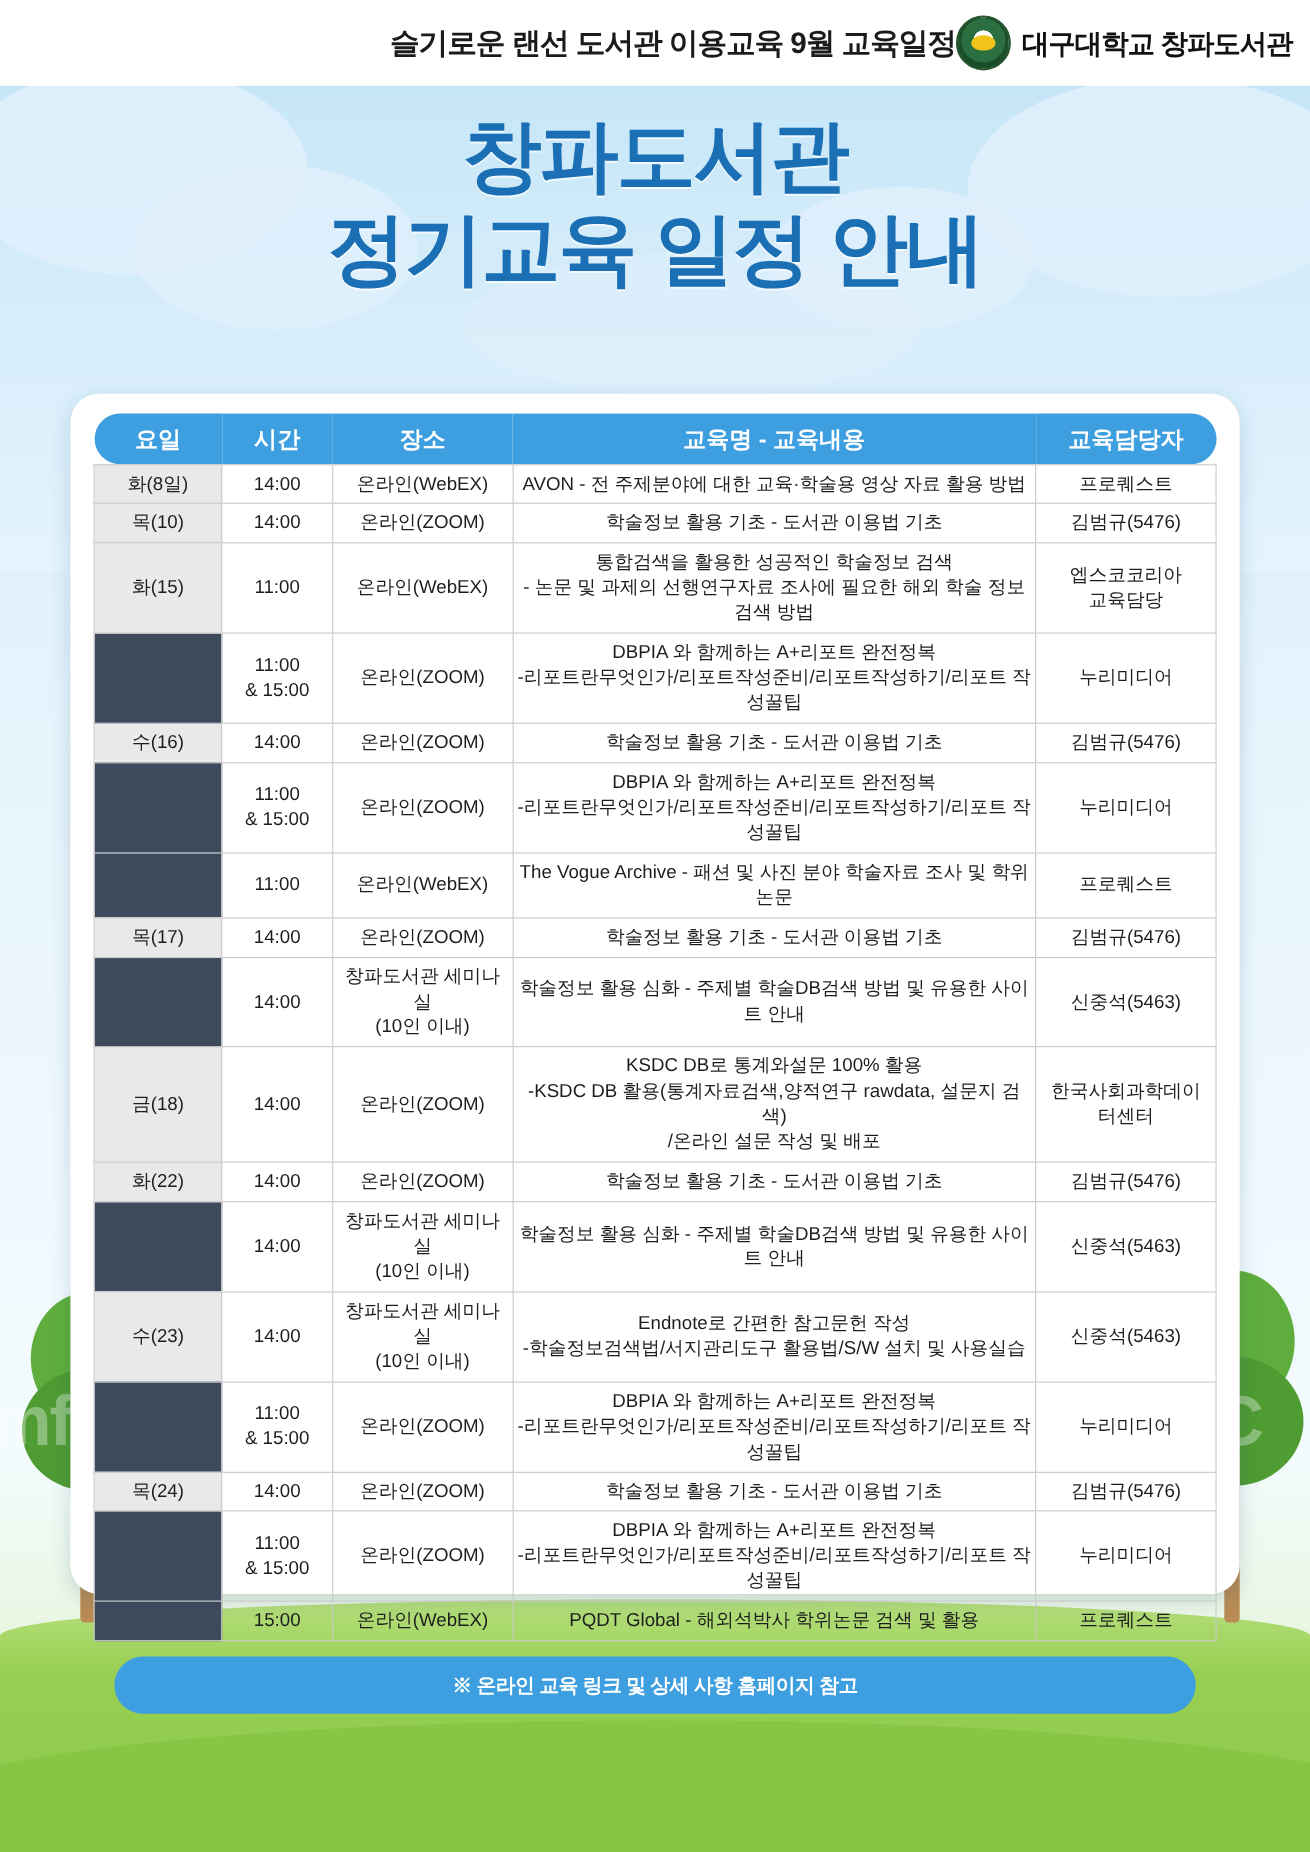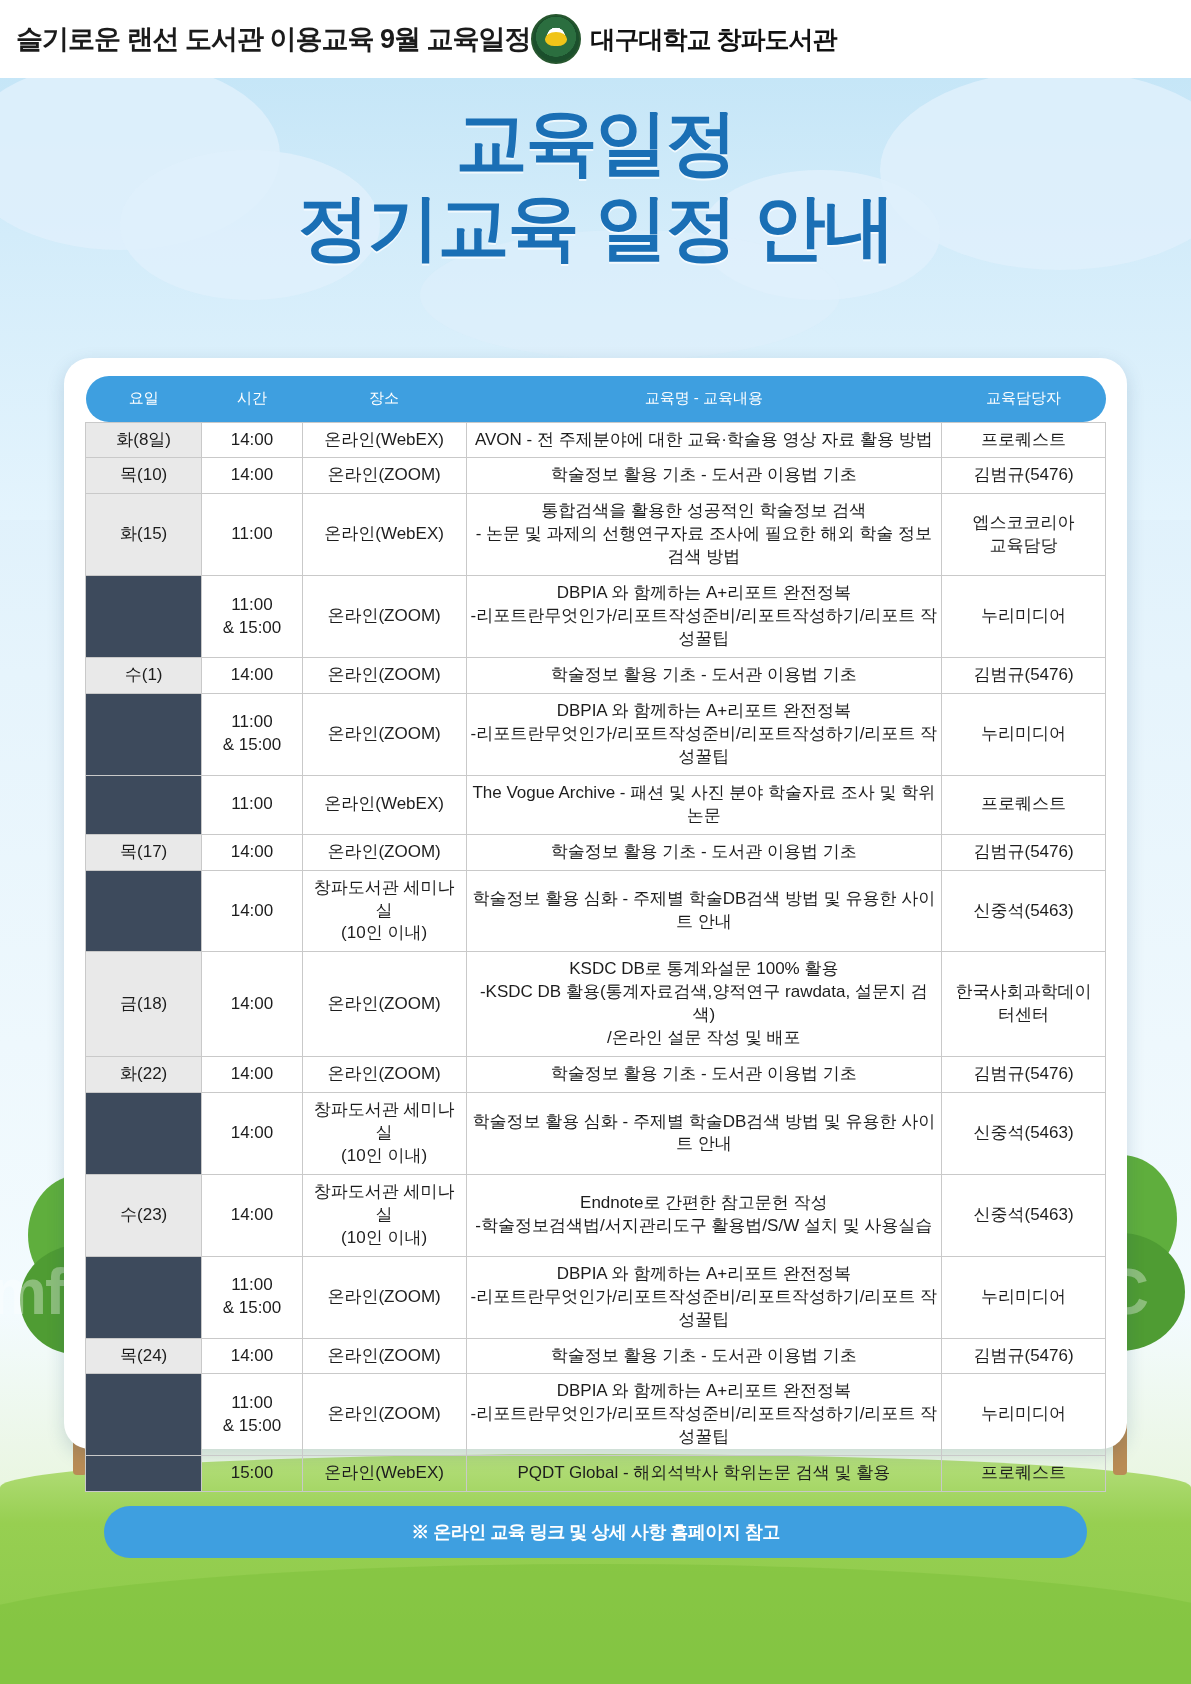--- a/index.html
+++ b/index.html
@@ -42,21 +42,21 @@
   }
   .tree .leaf {
     position: absolute; border-radius: 50%;
     background: #5fae3d;
   }
 
   
   .topbar {
     position: absolute; top: 0; left: 0; width: 1191px; height: 78px;
     background: #ffffff;
-    display: flex; align-items: center; justify-content: flex-start;
+    display: flex; align-items: center; justify-content: flex-end;
     padding: 0 16px;
     z-index: 5;
   }
   .topbar-title {
     font-size: 27px; font-weight: bold; color: #1b1b1b; letter-spacing: -1px;
     white-space: nowrap;
   }
   .brand { display: flex; align-items: center; gap: 10px; }
   .brand-logo {
     width: 50px; height: 50px; border-radius: 50%;
@@ -96,22 +96,22 @@
   }
 
   table.sched {
     width: 1021px;
     border-collapse: collapse;
     table-layout: fixed;
   }
   table.sched th {
     background: #3e9fe0;
     color: #ffffff;
-    font-size: 15px;
-    font-weight: normal;
+    font-size: 21px;
+    font-weight: bold;
     height: 46px;
     border: none;
   }
   thead tr th:first-child { border-top-left-radius: 23px; border-bottom-left-radius: 23px; }
   thead tr th:last-child  { border-top-right-radius: 23px; border-bottom-right-radius: 23px; }
 
   table.sched td {
     border: 1px solid #c9c9c9;
     font-size: 17px;
     color: #1d1d1d;
@@ -186,21 +186,21 @@
 
 <div class="topbar">
   <div class="topbar-title">슬기로운 랜선 도서관 이용교육  9월 교육일정</div>
   <div class="brand">
     <div class="brand-logo"></div>
     <div class="brand-name">대구대학교 창파도서관</div>
   </div>
 </div>
 
 <div class="main-title">
-  <div class="line">교육일정</div>
+  <div class="line">창파도서관</div>
   <div class="line">정기교육 일정 안내</div>
 </div>
 
 <div class="card">
   <table class="sched">
     <colgroup>
       <col class="col-day">
         <col class="col-time">
         <col class="col-place">
         <col class="col-name">
@@ -238,21 +238,21 @@
           <td class="last">엡스코코리아<br>교육담당</td>
         </tr>
         <tr>
           <td class="daycell dark"></td>
           <td>11:00<br>&amp; 15:00</td>
           <td>온라인(ZOOM)</td>
           <td>DBPIA 와 함께하는 A+리포트 완전정복<br>-리포트란무엇인가/리포트작성준비/리포트작성하기/리포트 작성꿀팁</td>
           <td class="last">누리미디어</td>
         </tr>
         <tr>
-          <td class="daycell">수(1)</td>
+          <td class="daycell">수(16)</td>
           <td>14:00</td>
           <td>온라인(ZOOM)</td>
           <td>학술정보 활용 기초 - 도서관 이용법 기초</td>
           <td class="last">김범규(5476)</td>
         </tr>
         <tr>
           <td class="daycell dark"></td>
           <td>11:00<br>&amp; 15:00</td>
           <td>온라인(ZOOM)</td>
           <td>DBPIA 와 함께하는 A+리포트 완전정복<br>-리포트란무엇인가/리포트작성준비/리포트작성하기/리포트 작성꿀팁</td>

